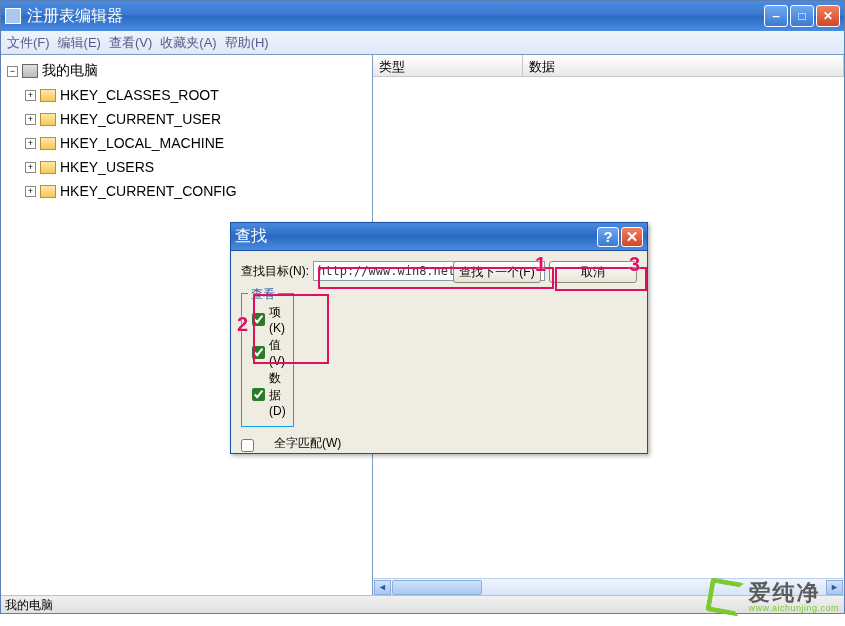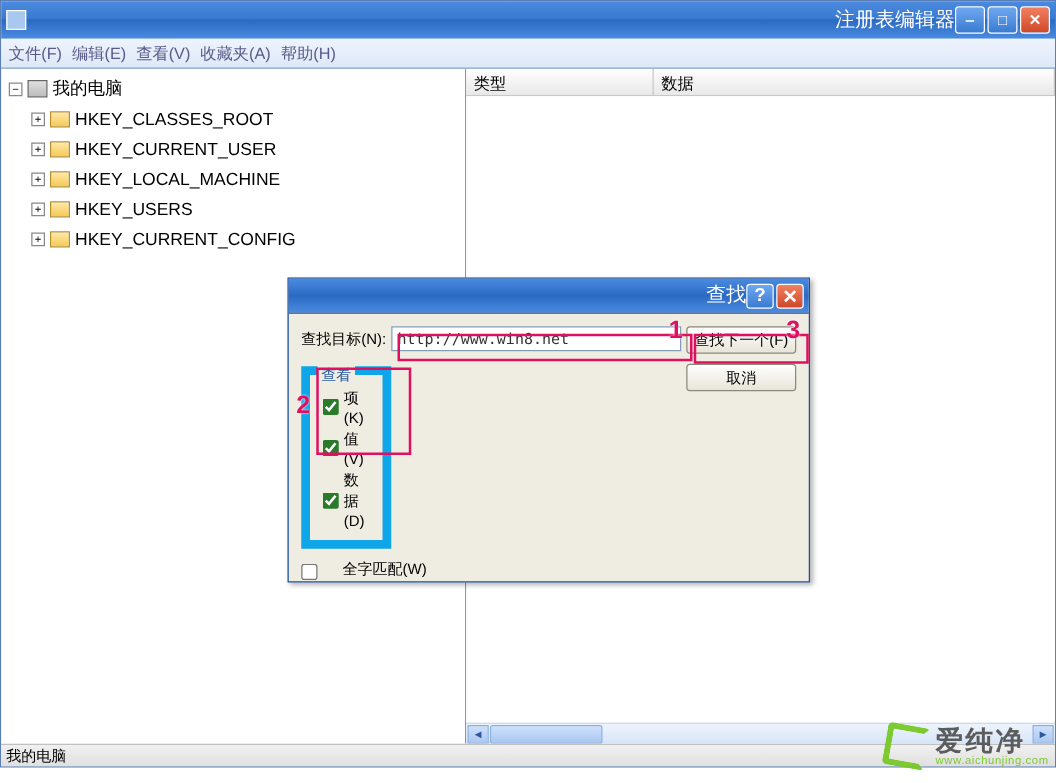--- a/index.html
+++ b/index.html
@@ -21,21 +21,20 @@
     display: flex;
     flex-direction: column;
   }
   .titlebar {
     height: 30px;
     background: linear-gradient(to bottom, #4a8be0 0%, #3a7bd1 45%, #2b6ac2 50%, #4a8be0 100%);
     display: flex;
     align-items: center;
     padding: 0 4px;
     color: #fff;
-    text-align: right;
   }
   .titlebar .appicon {
     width: 16px; height: 16px;
     margin-right: 6px;
     background: #a8c8f0;
     border: 1px solid #fff;
   }
   .titlebar .title {
     font-size: 16px;
     flex: 1;
@@ -200,27 +199,27 @@
     background: linear-gradient(to bottom,#fff,#e8e4d8);
     border:1px solid #8a8a7a;
     border-radius:3px;
     font-size:12px;
     text-align:center;
     line-height:20px;
   }
   .right-buttons {
     position:absolute;
     right:10px; top:10px;
-    display:flex; flex-direction:column; gap:8px;
+    display:flex; gap:8px;
   }
   .groupbox {
-    border:7px solid #0ea5e9;
+    border:1px solid #0ea5e9;
     padding: 8px 10px 6px 10px;
     margin-top: 12px;
-    width: 72px;
+    width: 53px;
     position: relative;
   }
   .groupbox .legend {
     position:absolute; top:-8px; left:6px;
     background:#efece1;
     padding:0 3px;
     color:#2a5aa0;
   }
   .chk {
     display:flex; align-items:center; gap:4px;

